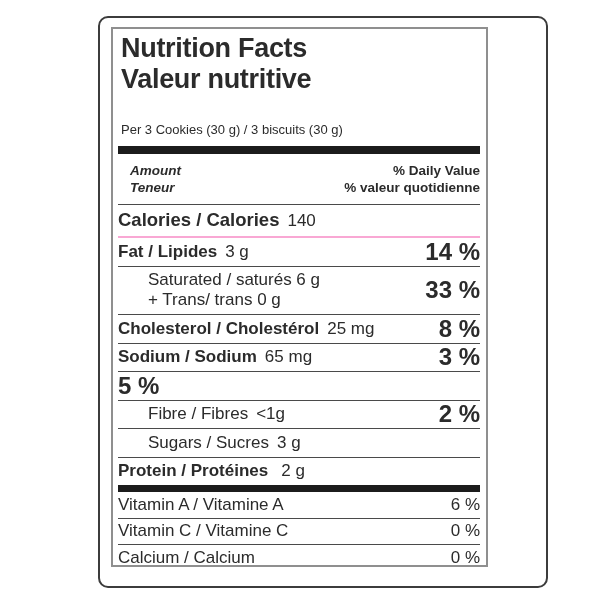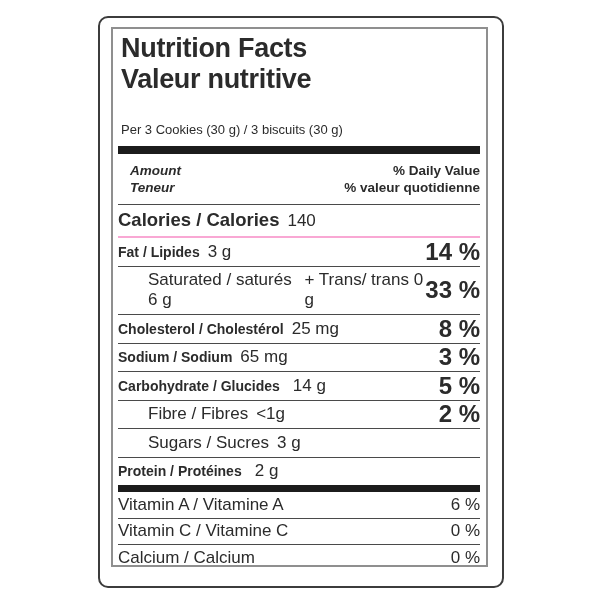--- a/index.html
+++ b/index.html
@@ -7,21 +7,21 @@
     position: relative;
     width: 600px; height: 600px;
     background: #ffffff;
     font-family: "Liberation Sans", "DejaVu Sans", sans-serif;
     color: #2b2b2b;
     -webkit-font-smoothing: antialiased;
   }
   .outer {
     position: absolute;
     left: 98px; top: 16px;
-    width: 406px; height: 572px;
+    width: 450px; height: 572px;
     border: 2.5px solid #3c3c3c;
     border-radius: 10px;
     background: #ffffff;
     box-sizing: border-box;
   }
   .inner {
     position: absolute;
     left: 11px; top: 9px;
     width: 377px; height: 540px;
     border: 2px solid #8f8f8f;
@@ -58,22 +58,22 @@
   .row {
     display: flex;
     justify-content: space-between;
     align-items: center;
     border-bottom: 1.5px solid #4a4a4a;
     padding: 3.5px 0 4px 0;
     font-size: 17px;
     line-height: 20px;
   }
   .row .left { display: flex; align-items: baseline; }
-  .row .stack { display: flex; flex-direction: row; align-items: flex-start; }
-  .nm { font-weight: bold; font-size: 14px; }
+  .row .stack { display: flex; flex-direction: column; align-items: flex-start; }
+  .nm { font-weight: bold; font-size: 17px; }
   .cal-row { border-bottom: 2px solid #f9a8d4; padding: 5px 0 5px 0; }
   .cal-row .nm { font-size: 18.5px; }
   .amt { margin-left: 8px; }
   .amt-wide { margin-left: 13px; }
   .dv { font-weight: bold; font-size: 24px; white-space: nowrap; }
   .sub .left { padding-left: 30px; }
   .norule { border-bottom: none; }
   .vit { padding: 2.5px 0 3px 0; }
   .vit .dv { font-weight: normal; font-size: 17px; }
 </style>
@@ -137,24 +137,20 @@
 
       <div class="row">
         <span class="left">
           <span class="nm">Sodium / Sodium</span>
           <span class="amt">65 mg</span>
         </span>
         <span class="dv">3 %</span>
       </div>
 
       <div class="row">
-        <span class="left">
-          <span class="nm">Carbohydrate / Glucides</span>
-          <span class="amt amt-wide">14 g</span>
-        </span>
         <span class="dv">5 %</span>
       </div>
 
       <div class="row sub">
         <span class="left">
           <span>Fibre / Fibres</span>
           <span class="amt">&lt;1g</span>
         </span>
         <span class="dv">2 %</span>
       </div>

